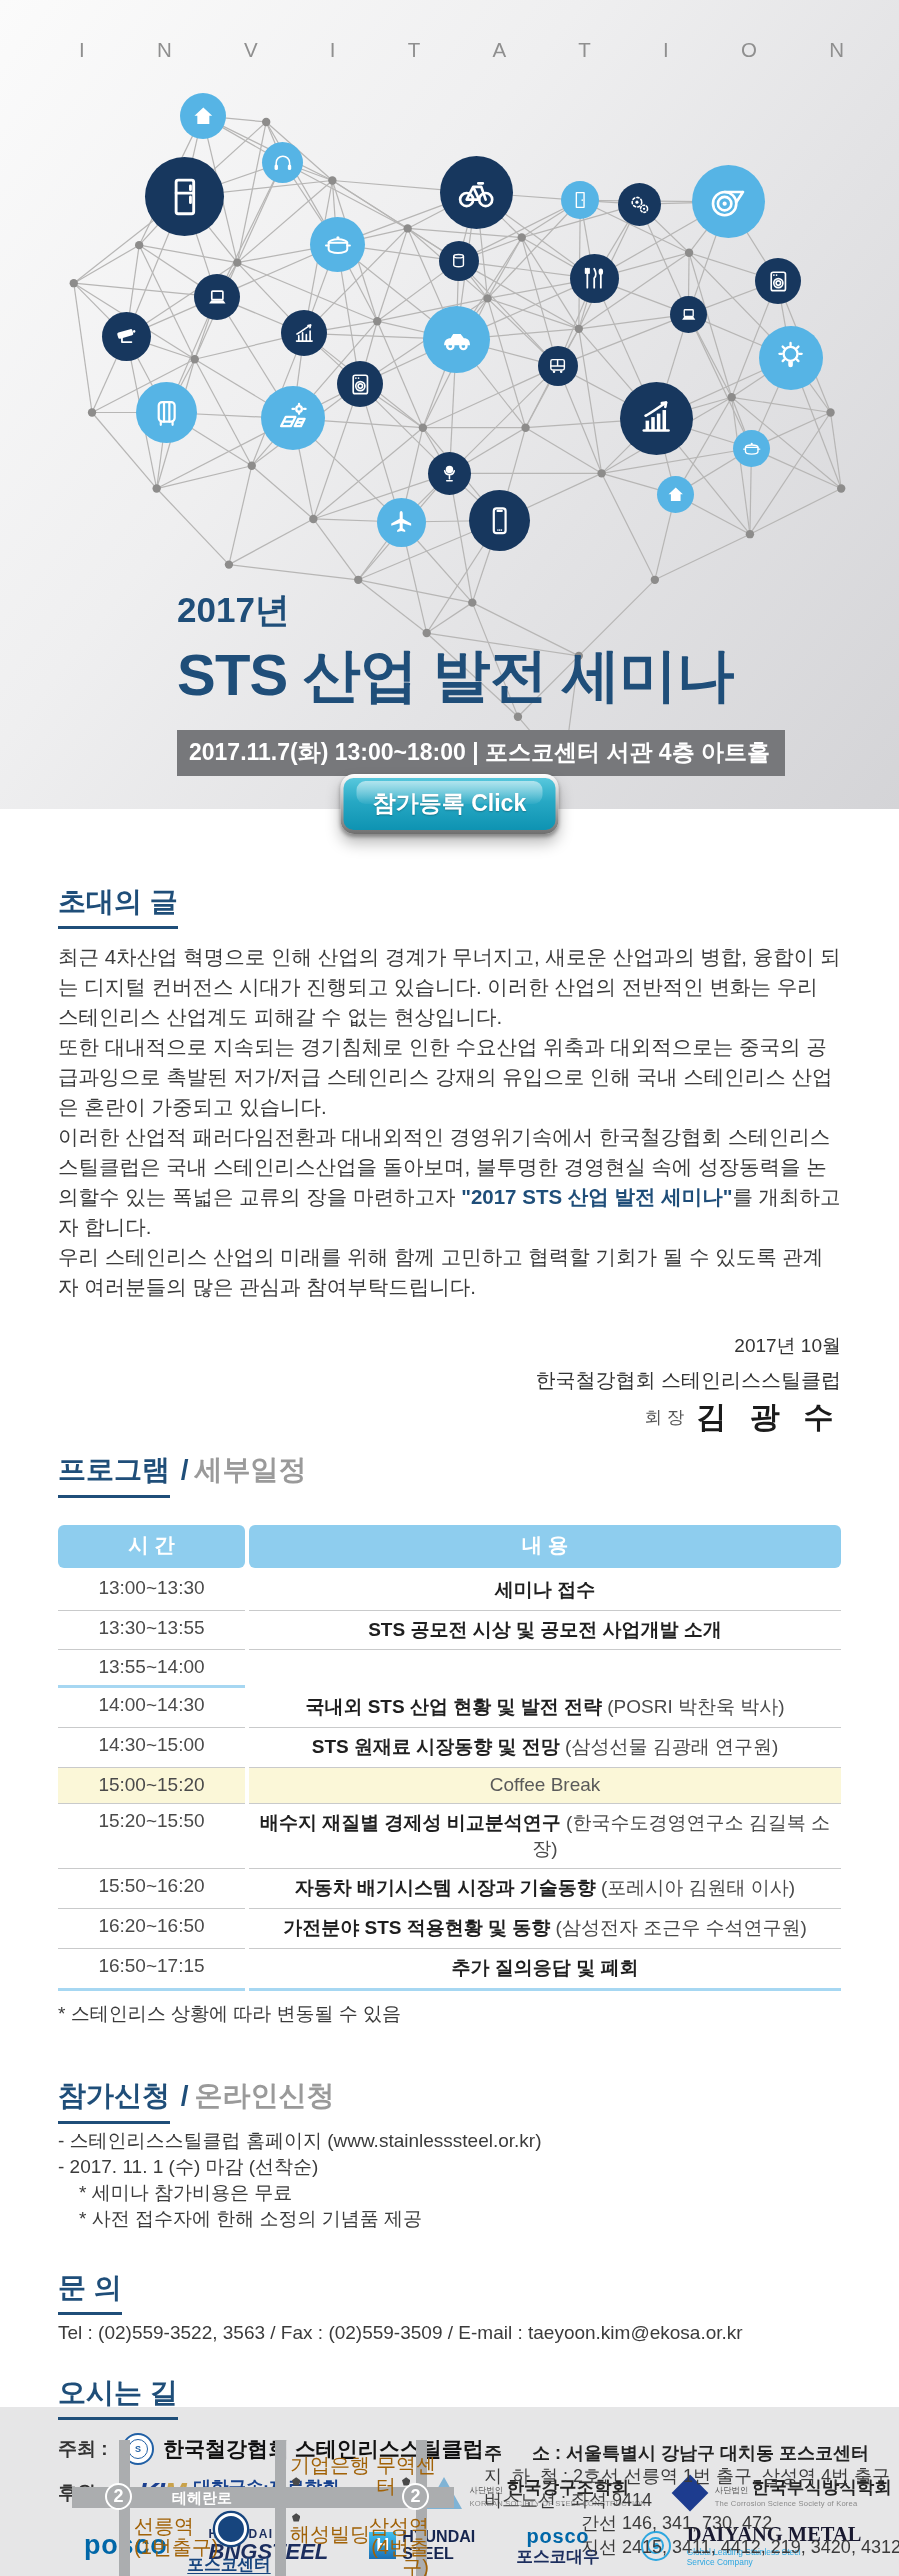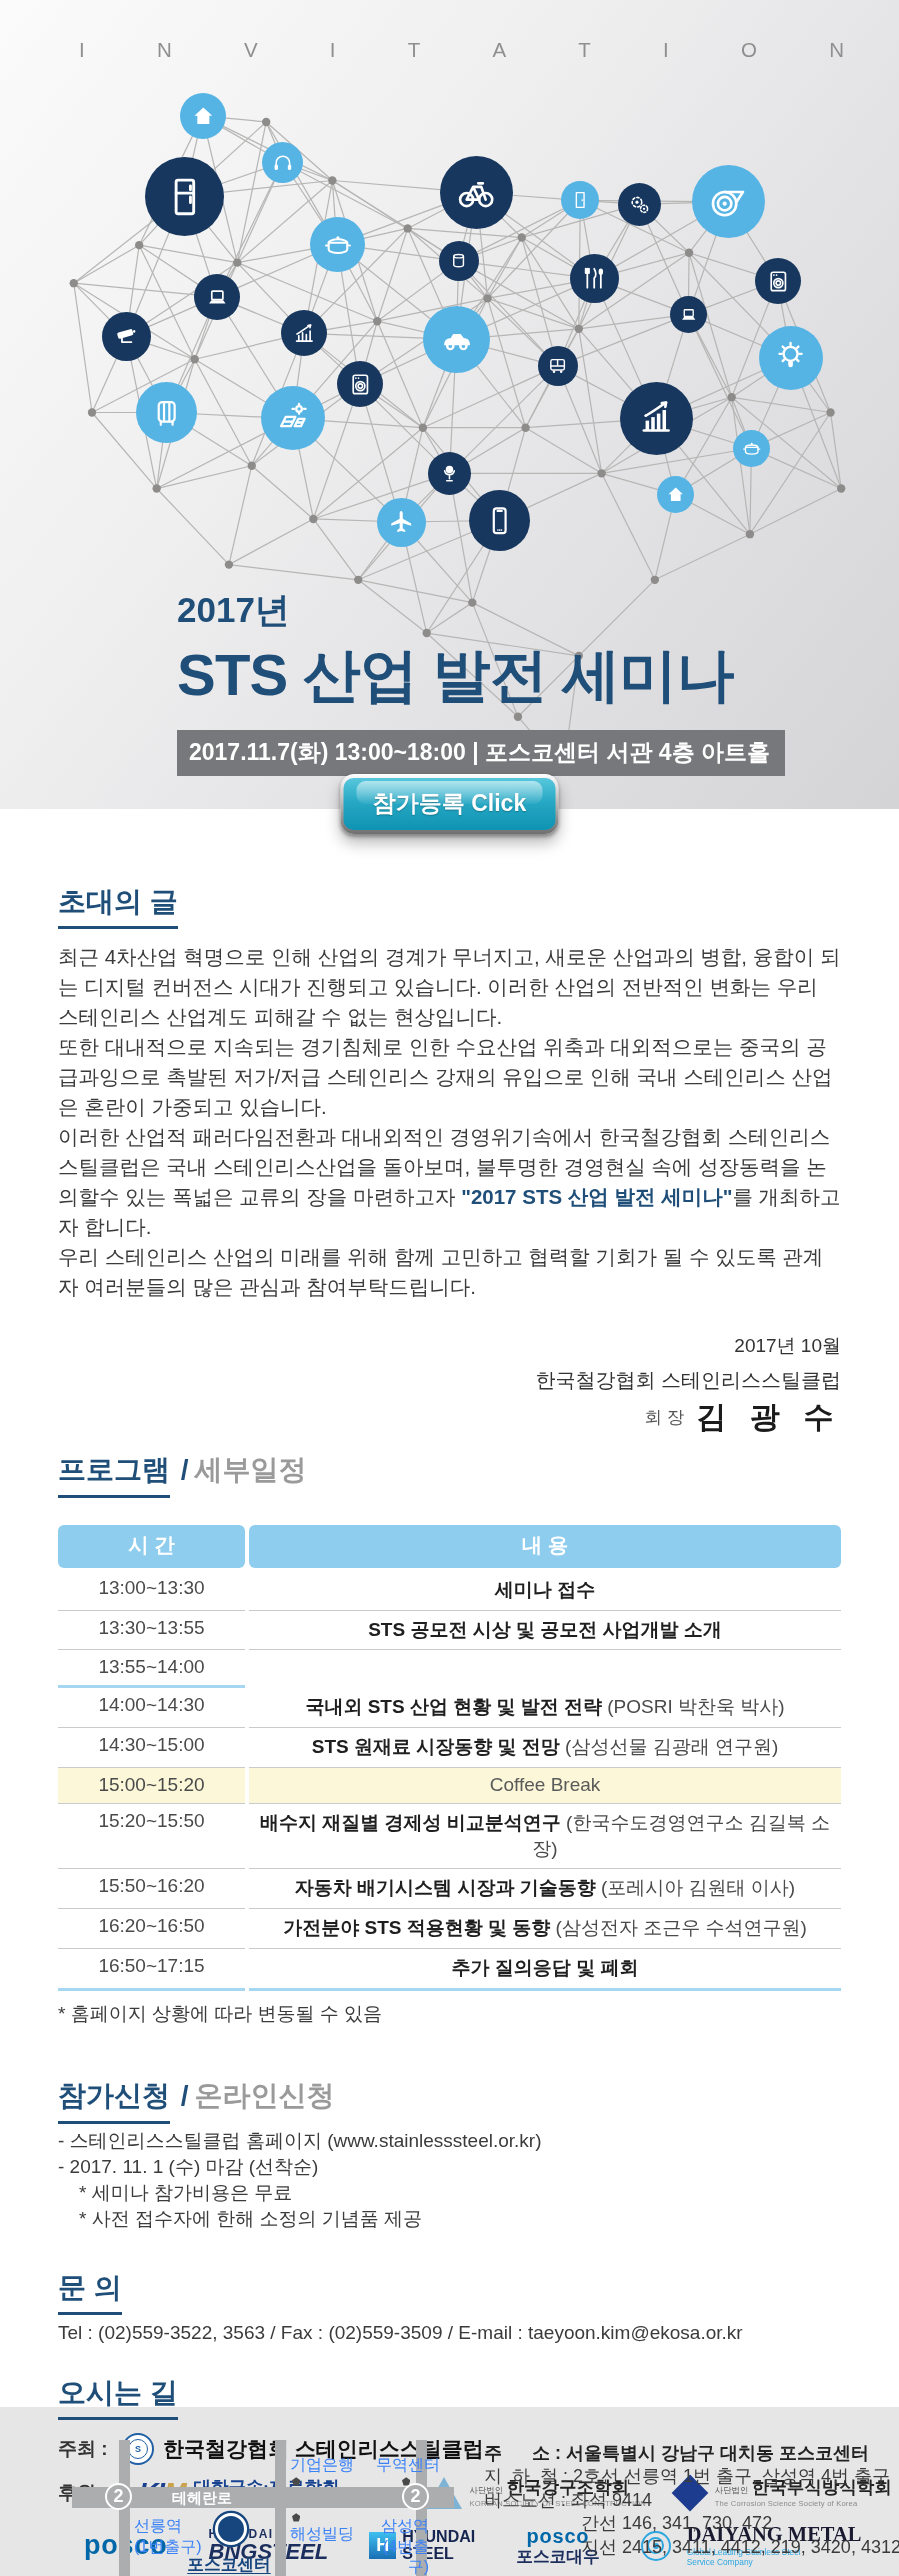--- a/index.html
+++ b/index.html
@@ -86,21 +86,21 @@
 
   
   .map{position:relative;width:396px;height:179px;flex:none;}
   .road{position:absolute;background:#ABADAF;}
   .vroad{top:0;bottom:6px;width:11.4px;}
   .hroad{left:13.7px;right:0;top:47px;height:20.5px;}
   .road-label{position:absolute;left:114px;top:49px;color:#fff;font-size:15px;font-weight:700;z-index:2;}
   .badge2{position:absolute;width:27px;height:27px;border-radius:50%;background:#ABADAF;
           border:2.3px solid #fff;color:#fff;font-size:18px;font-weight:700;display:flex;
           align-items:center;justify-content:center;top:43px;z-index:3;box-sizing:border-box;}
-  .mlabel{position:absolute;color:#3b82f6;font-size:16px;line-height:20.5px;z-index:2;}
+  .mlabel{position:absolute;color:#a16207;font-size:20px;line-height:20.5px;z-index:2;}
   .pent{position:absolute;width:8.4px;height:8.4px;background:#4a4a4a;z-index:2;
         clip-path:polygon(50% 0,100% 38%,81% 100%,19% 100%,0 38%);}
   .venue-marker{position:absolute;left:157px;top:73px;width:26px;height:26px;border-radius:50%;
         background:#17457E;border:3px solid #fff;box-shadow:0 0 0 2.3px #17457E;z-index:3;}
   .venue-label{position:absolute;left:91px;top:113px;width:160px;text-align:center;z-index:2;
         color:#17457E;font-weight:700;font-size:16.7px;line-height:23px;}
   .venue-label .u{text-decoration:underline;text-underline-offset:3px;}
 
   .dir-info{flex:1;padding-top:1.5px;}
   .irow{font-size:18px;line-height:23.6px;color:#3b3b3b;white-space:pre;}
@@ -720,21 +720,21 @@
       </div>
       <div class="srow body">
         <div class="stime">16:20~16:50</div>
         <div class="scontent"><span class="st">가전분야 STS 적용현황 및 동향</span><span class="sp"> (삼성전자 조근우 수석연구원)</span></div>
       </div>
       <div class="srow body bluesep">
         <div class="stime">16:50~17:15</div>
         <div class="scontent"><span class="st">추가 질의응답 및 폐회</span><span class="sp"></span></div>
       </div>
     </div>
-    <div class="foot-note">* 홈페이지 상황에 따라 변동될 수 있음</div>
+    <div class="foot-note">* 스테인리스 상황에 따라 변동될 수 있음</div>
 
     <h2 class="h2 apply-h">
       <span class="uw">참가신청</span><span class="sep">/</span><span class="sub">온라인신청</span>
     </h2>
     <div class="alist">
       <div class="aline">- 스테인리스스틸클럽 홈페이지 (www.stainlesssteel.or.kr)</div>
       <div class="aline">- 2017. 11. 1 (수) 마감 (선착순)</div>
       <div class="aline sub">* 세미나 참가비용은 무료</div>
       <div class="aline sub">* 사전 접수자에 한해 소정의 기념품 제공</div>
     </div>

